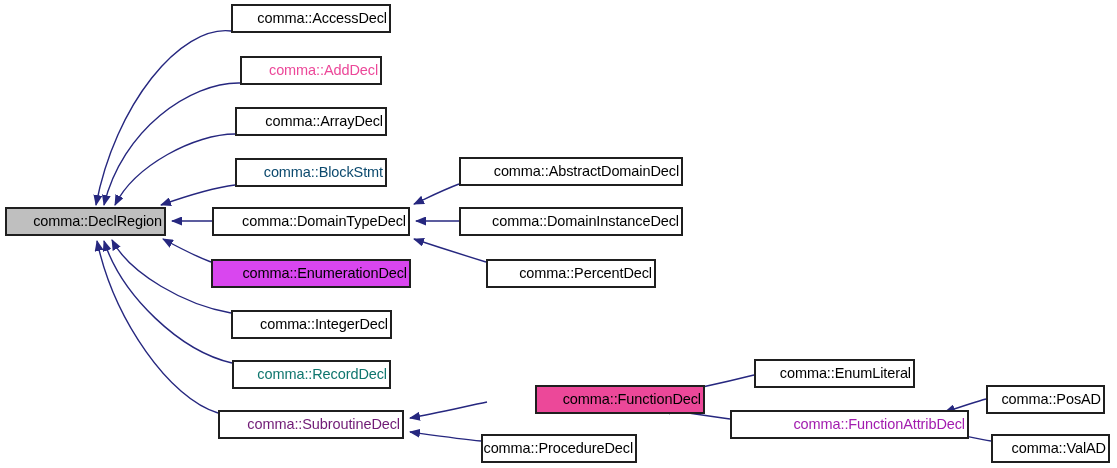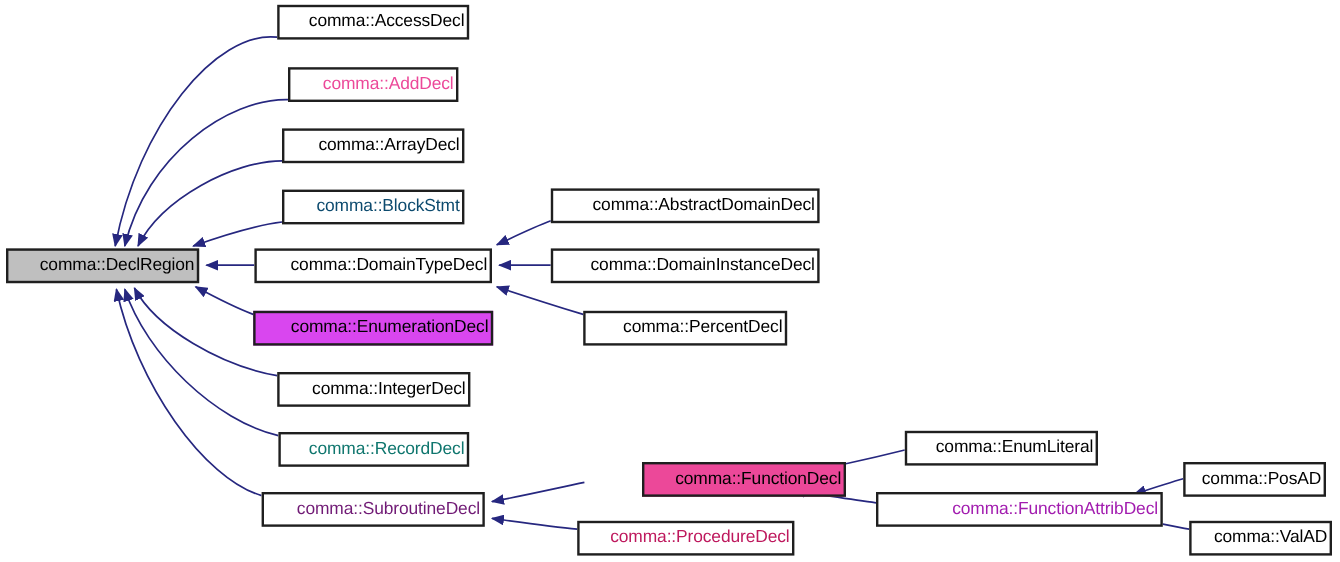--- a/index.html
+++ b/index.html
@@ -115,21 +115,21 @@
       </div>
       <div class="node" style="left: 459px; top: 207px; width: 224px; height: 29px; background: rgb(255, 255, 255); border-color: rgb(31, 31, 31); color: rgb(0, 0, 0);">
         <span class="node-label">comma::DomainInstanceDecl</span>
       </div>
       <div class="node" style="left: 486px; top: 259px; width: 170px; height: 29px; background: rgb(255, 255, 255); border-color: rgb(31, 31, 31); color: rgb(0, 0, 0); padding-left: 35px;">
         <span class="node-label">comma::PercentDecl</span>
       </div>
       <div class="node" style="left: 487px; top: 385px; width: 170px; height: 29px; background: #ec4899; border-color: rgb(31, 31, 31); color: rgb(0, 0, 0); margin-left: 48px;">
         <span class="node-label">comma::FunctionDecl</span>
       </div>
-      <div class="node" style="left: 481px; top: 434px; width: 181px; height: 29px; background: rgb(255, 255, 255); border-color: rgb(31, 31, 31); color: #be185d;">
+      <div class="node" style="left: 481px; top: 434px; width: 156px; height: 29px; background: rgb(255, 255, 255); border-color: rgb(31, 31, 31); color: #000000;">
         <span class="node-label">comma::ProcedureDecl</span>
       </div>
       <div class="node" style="left: 754px; top: 359px; width: 161px; height: 29px; background: rgb(255, 255, 255); border-color: rgb(31, 31, 31); color: rgb(0, 0, 0);">
         <span class="node-label">comma::EnumLiteral</span>
       </div>
       <div class="node" style="left: 730px; top: 410px; width: 239px; height: 29px; background: rgb(255, 255, 255); border-color: rgb(31, 31, 31); color: #a21caf;">
         <span class="node-label">comma::FunctionAttribDecl</span>
       </div>
       <div class="node" style="left: 986px; top: 385px; width: 119px; height: 29px; background: rgb(255, 255, 255); border-color: rgb(31, 31, 31); color: rgb(0, 0, 0);">
         <span class="node-label">comma::PosAD</span>

